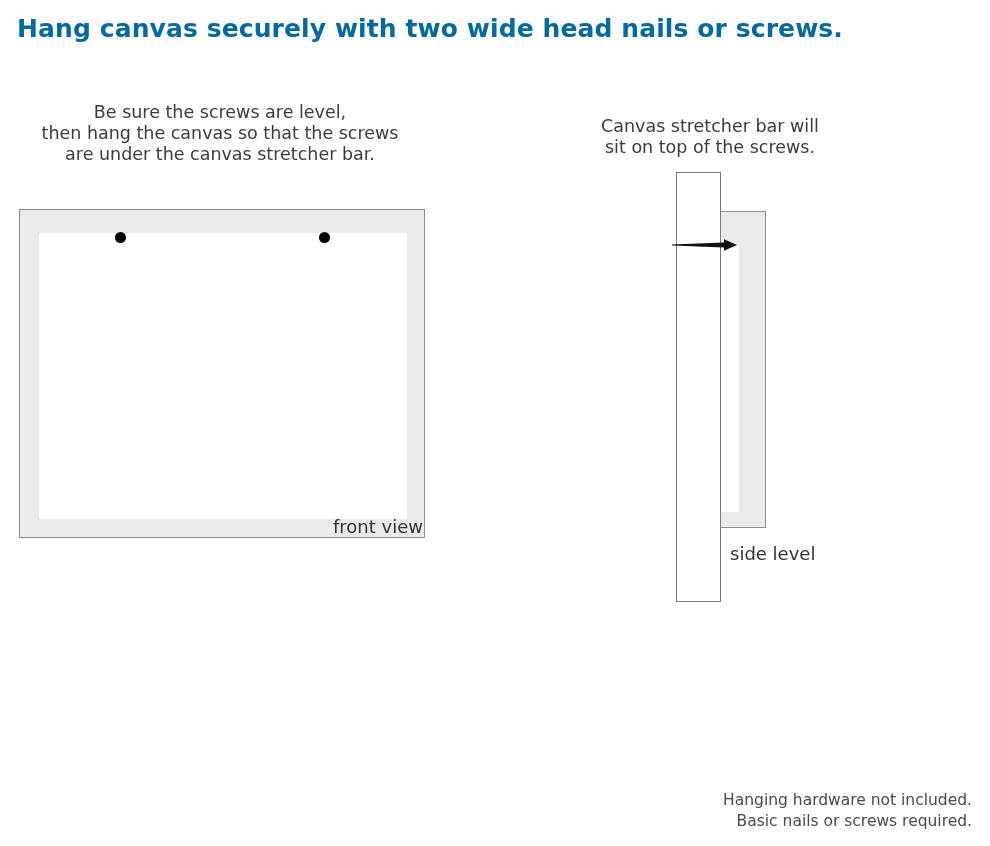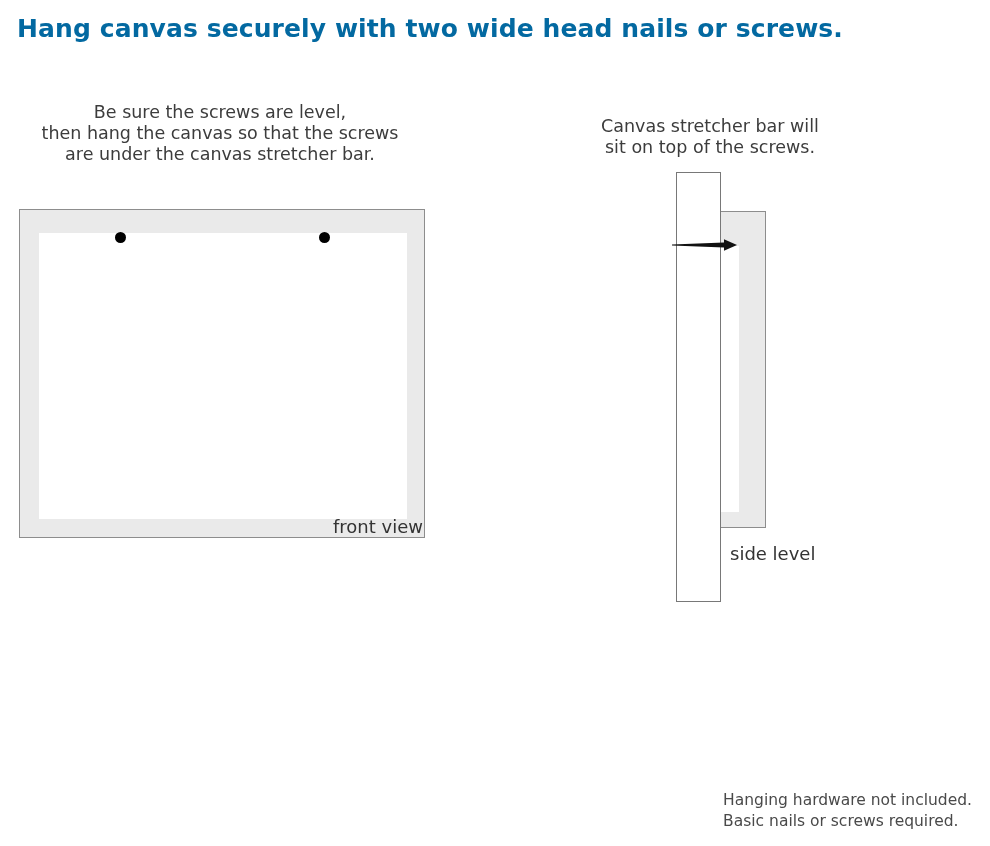--- a/index.html
+++ b/index.html
@@ -127,20 +127,21 @@
     z-index: 4;
   }
 
   .footer {
     position: absolute;
     right: 18px;
     top: 790px;
     font-size: 15.5px;
     line-height: 21px;
     color: #4a4a4a;
+    text-align: right;
     white-space: pre-line;
   }
 </style>
 </head>
 <body>
 
 <div class="title">Hang canvas securely with two wide head nails or screws.</div>
 
 <div class="caption caption-left">Be sure the screws are level,
 then hang the canvas so that the screws

